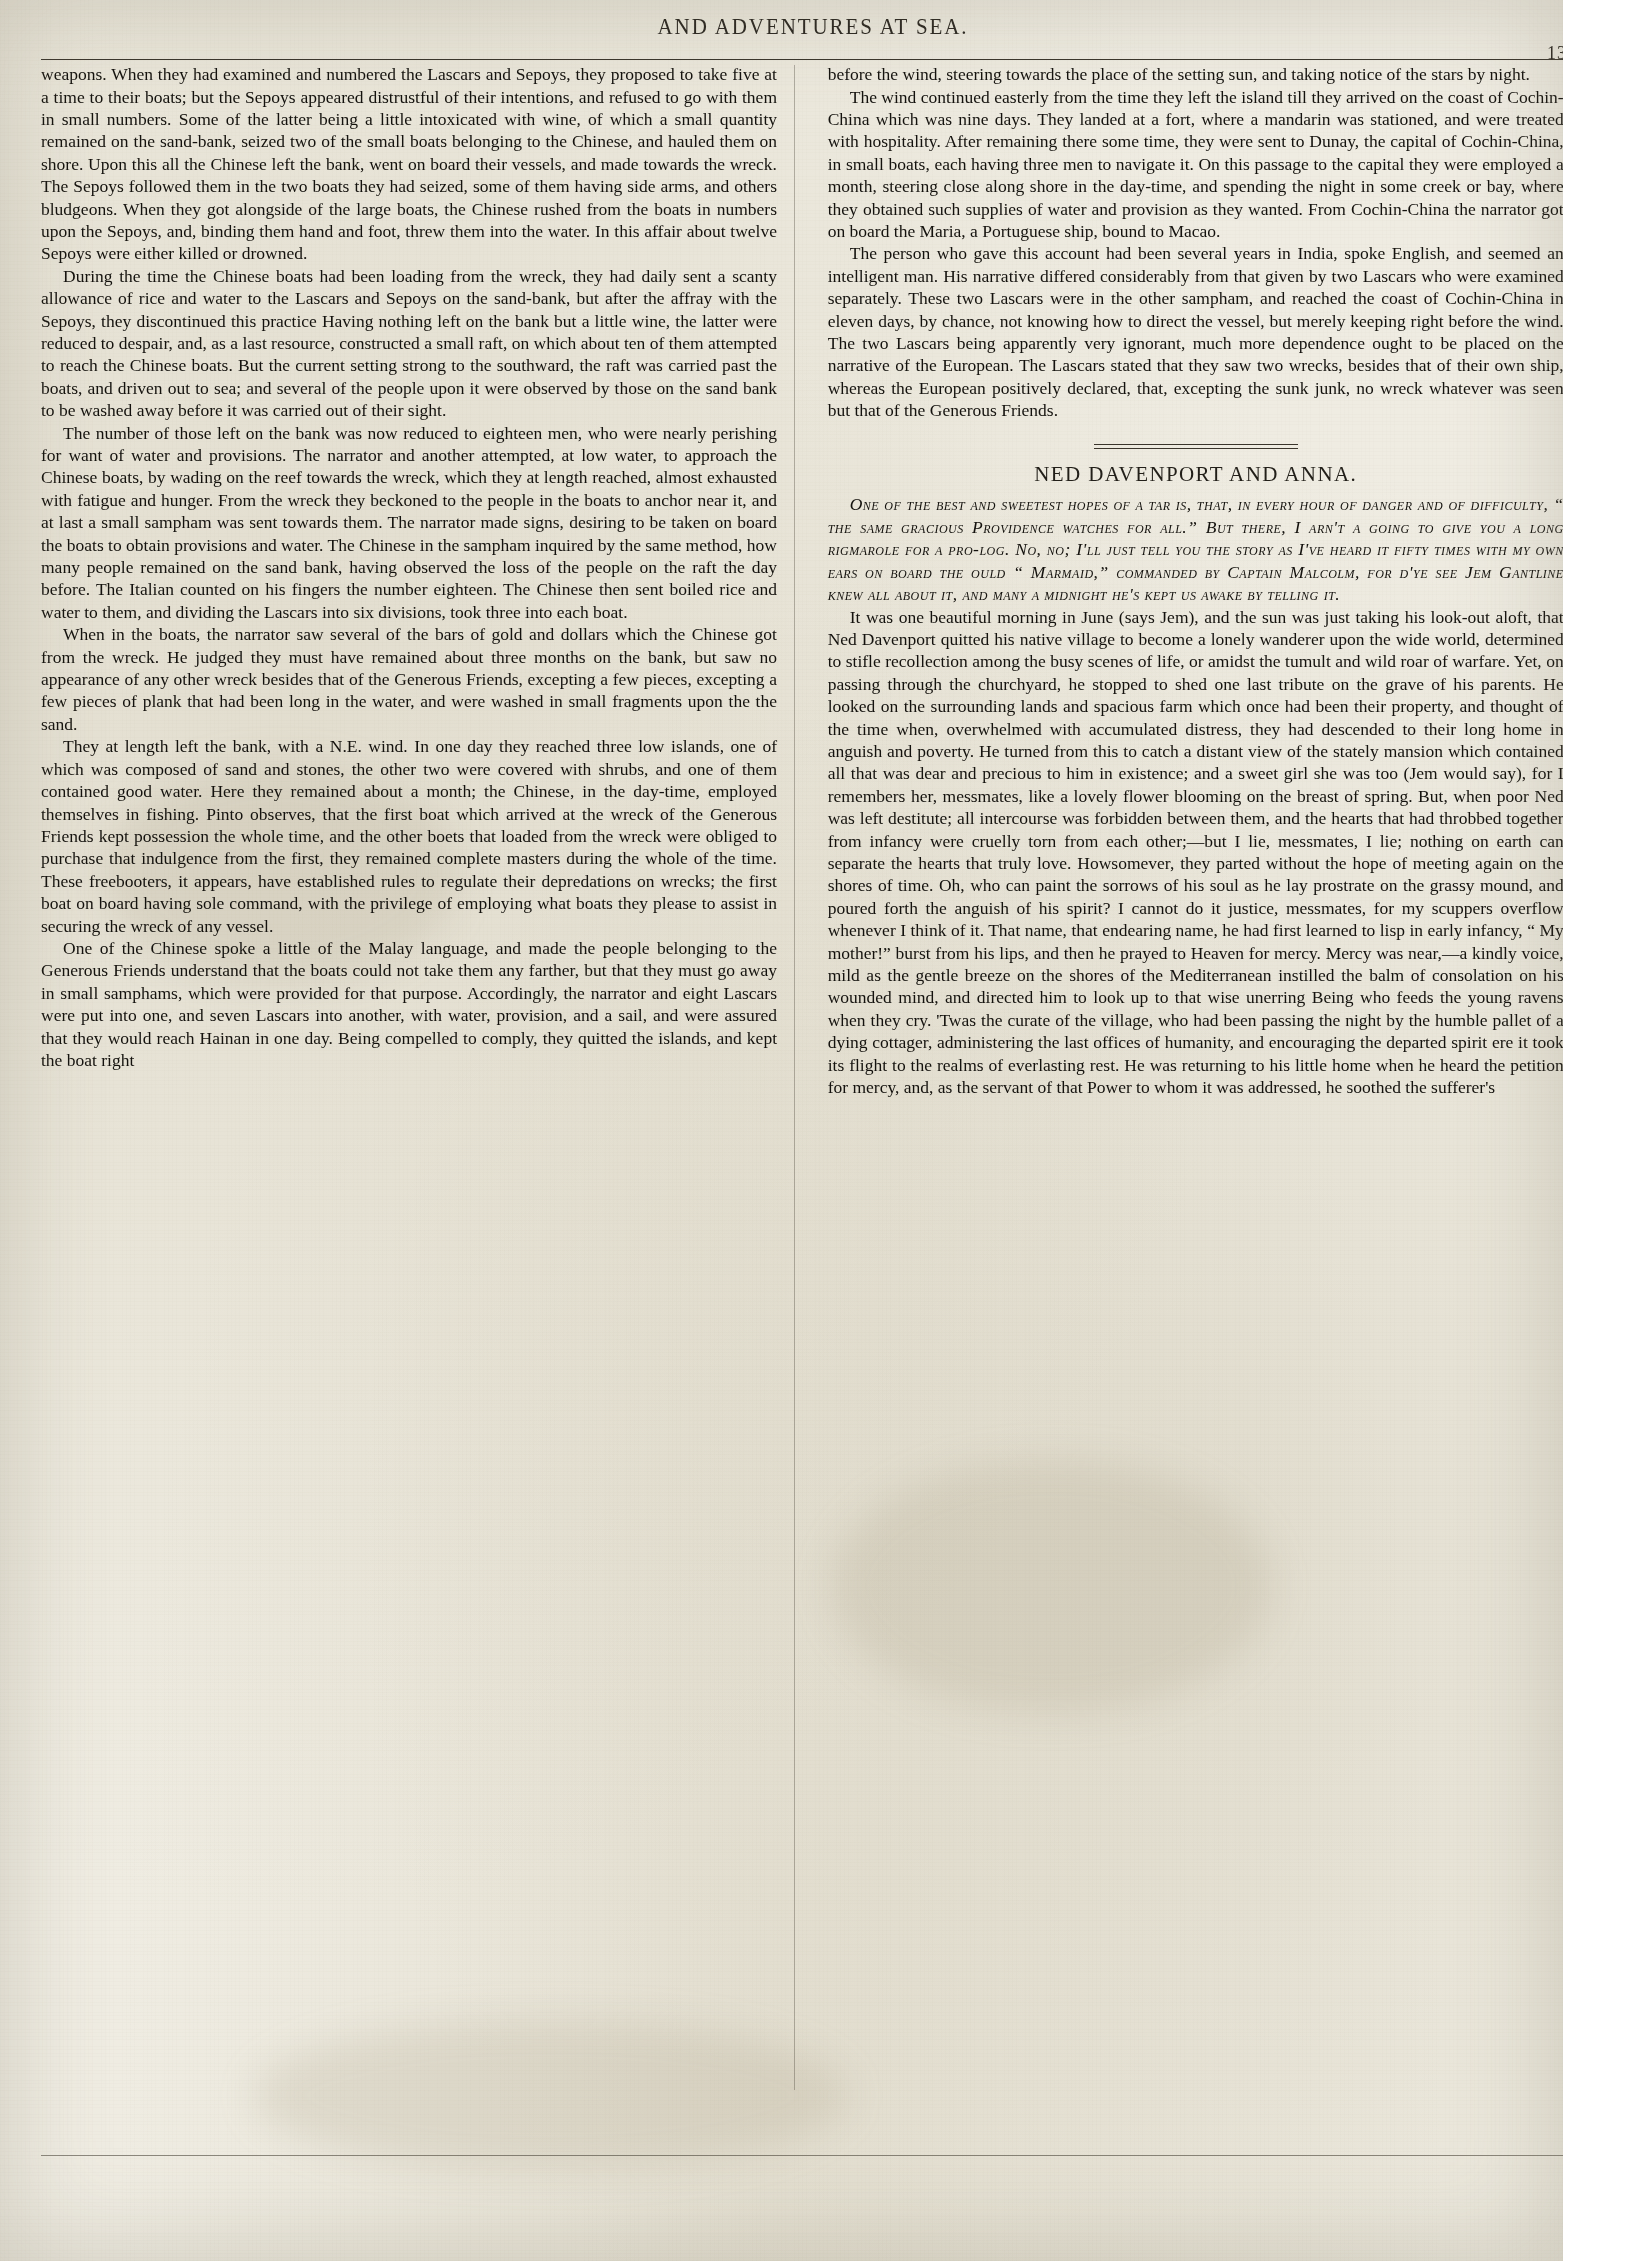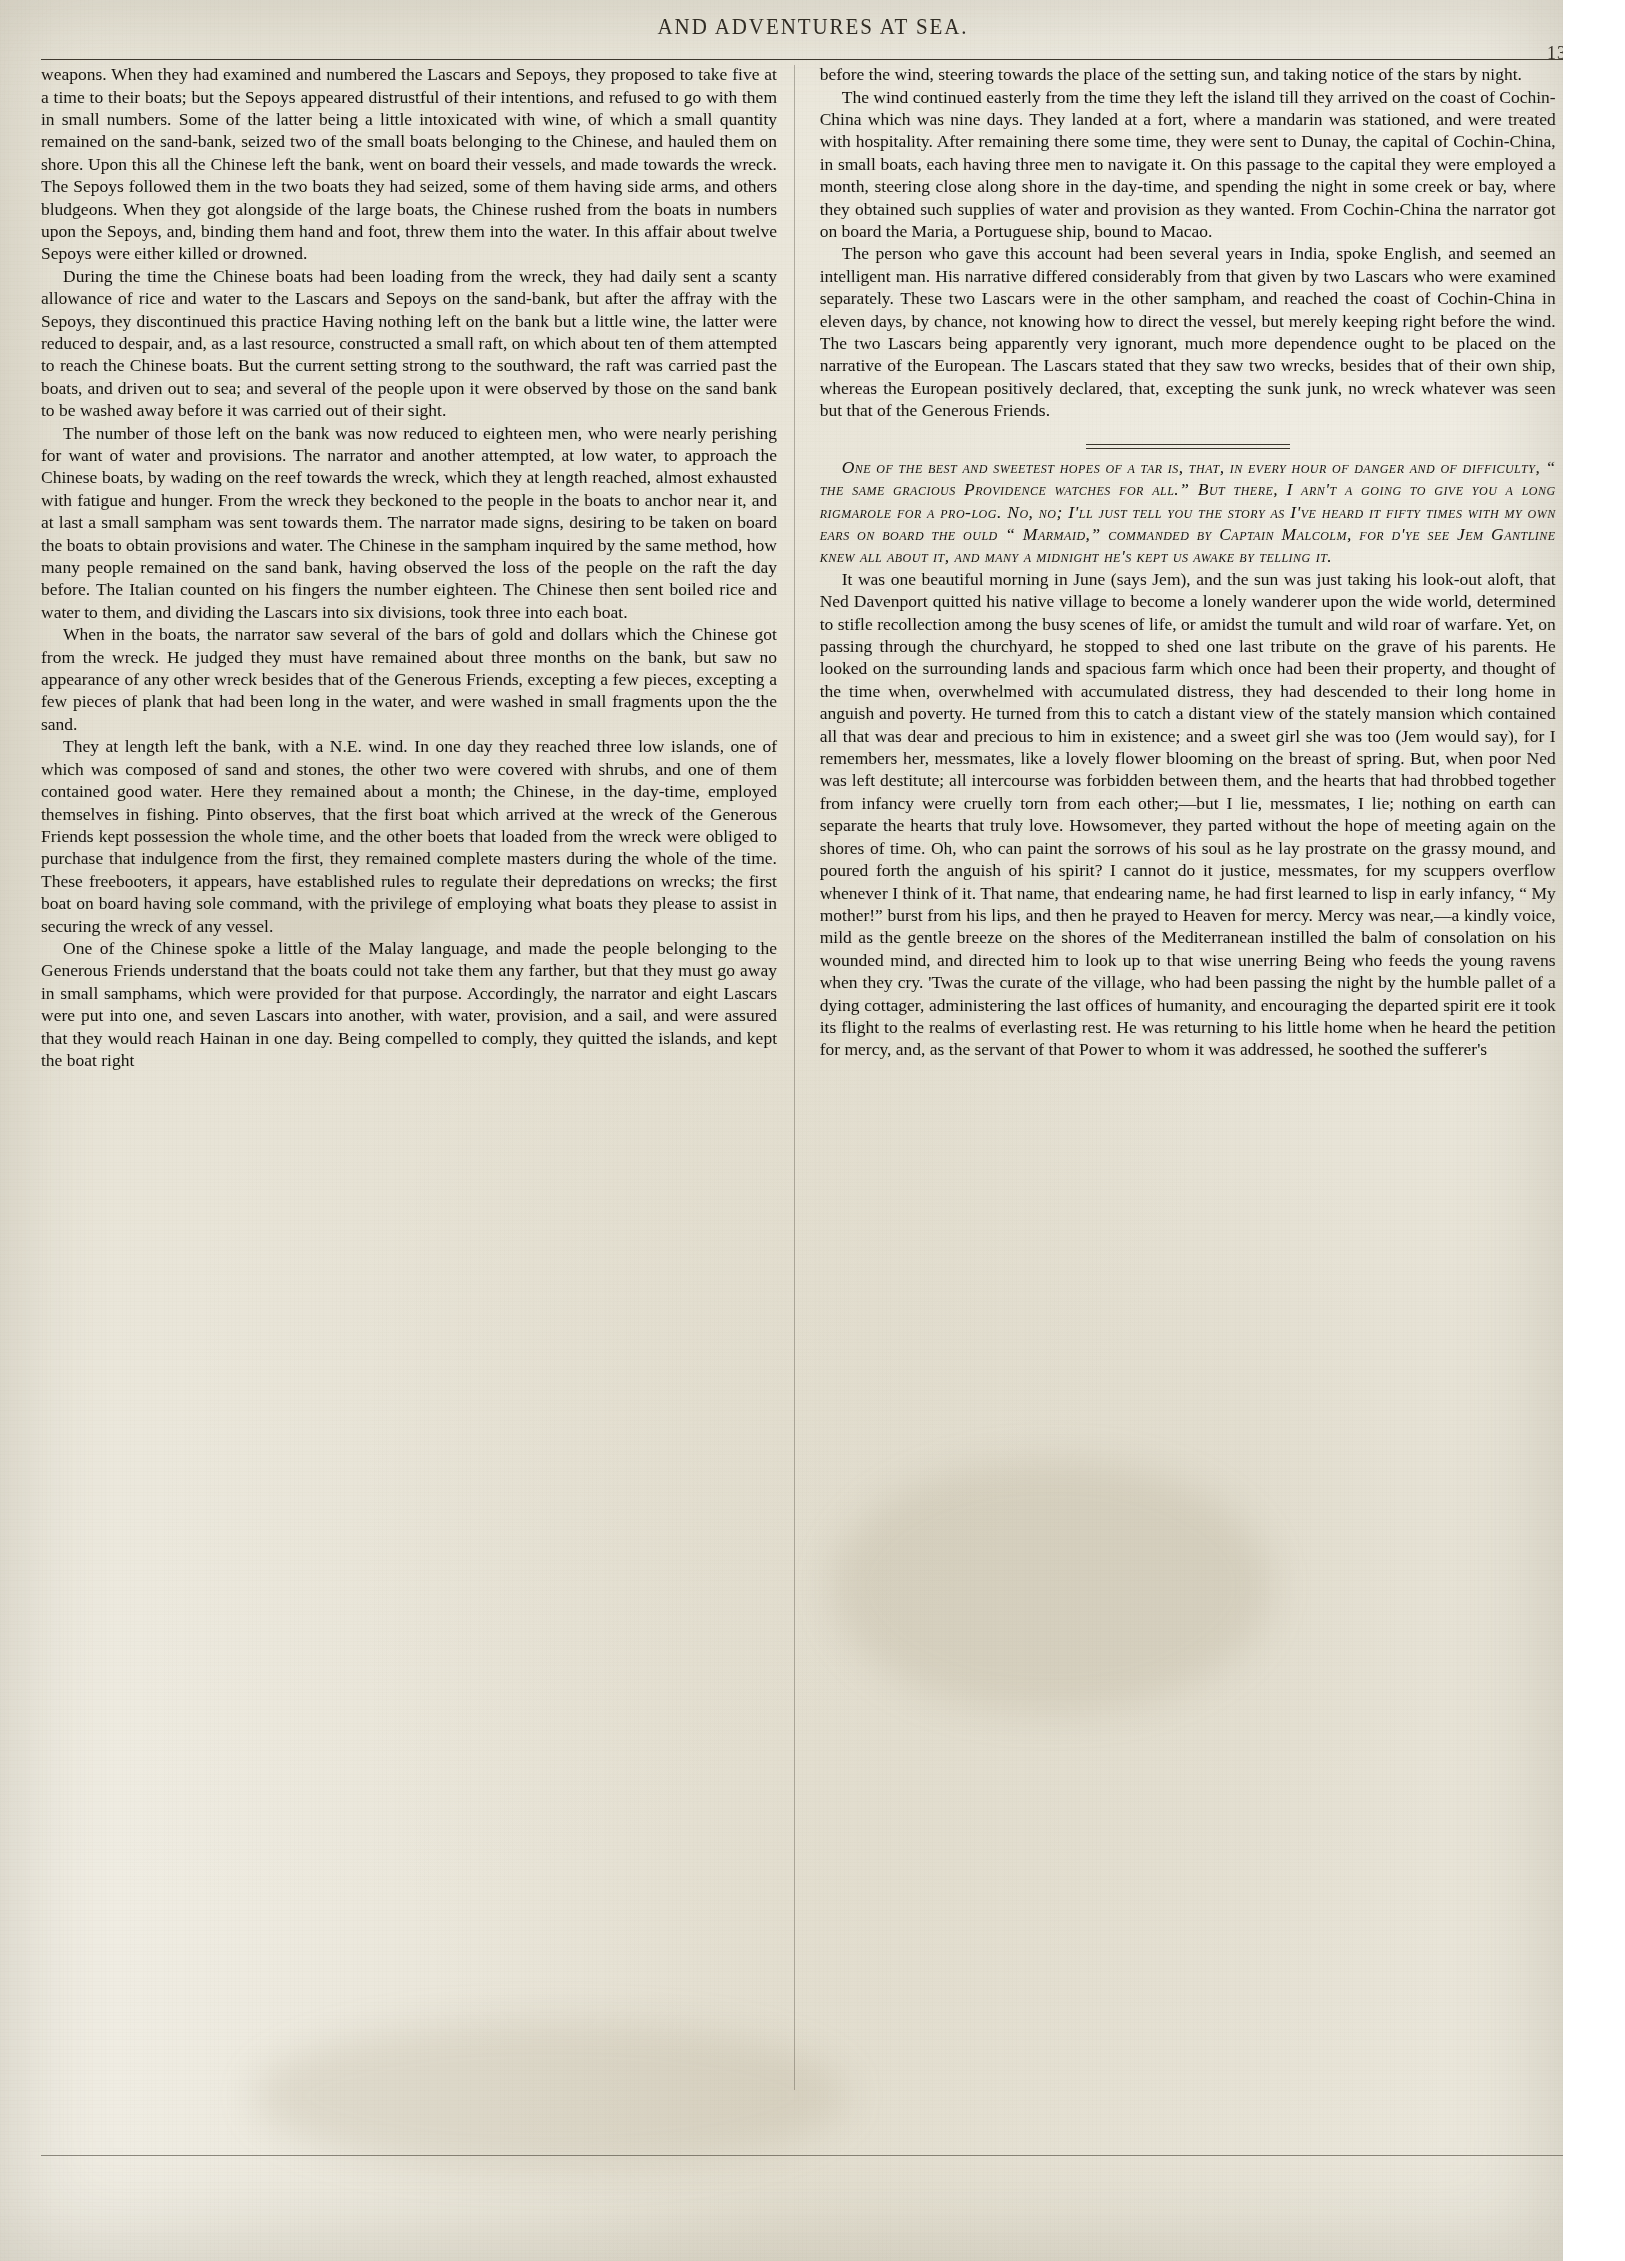--- a/index.html
+++ b/index.html
@@ -72,21 +72,21 @@
     width: 736px;
     position: relative;
     font-size: 17.5px;
     line-height: 22.4px;
     text-align: justify;
     text-justify: inter-word;
     hyphens: manual;
     color: #14120e;
   }
   .col.left { padding-right: 17px; }
-  .col.right { padding-left: 24px; }
+  .col.right { padding-left: 32px; }
   .divider {
     width: 1.7px;
     background: rgba(0,0,0,0);
     position: relative;
   }
   .divider::after {
     content: "";
     position: absolute;
     left: 0; top: 1.7px; bottom: 34px;
     width: 0.8px;
@@ -175,20 +175,21 @@
 
       <div class="divider"></div>
 
       <div class="col right">
         <p class="noindent">before the wind, steering towards the place of the setting sun, and taking notice of the stars by night.</p>
         <p>The wind continued easterly from the time they left the island till they arrived on the coast of Cochin-China which was nine days. They landed at a fort, where a mandarin was stationed, and were treated with hospitality. After remaining there some time, they were sent to Dunay, the capital of Cochin-China, in small boats, each having three men to navigate it. On this passage to the capital they were employed a month, steering close along shore in the day-time, and spending the night in some creek or bay, where they obtained such supplies of water and provision as they wanted. From Cochin-China the narrator got on board the Maria, a Portuguese ship, bound to Macao.</p>
         <p>The person who gave this account had been several years in India, spoke English, and seemed an intelligent man. His narrative differed considerably from that given by two Lascars who were examined separately. These two Lascars were in the other sampham, and reached the coast of Cochin-China in eleven days, by chance, not knowing how to direct the vessel, but merely keeping right before the wind. The two Lascars being apparently very ignorant, much more dependence ought to be placed on the narrative of the European. The Lascars stated that they saw two wrecks, besides that of their own ship, whereas the European positively declared, that, excepting the sunk junk, no wreck whatever was seen but that of the Generous Friends.</p>
 
         <div class="short-rule"></div>
 
+        <h2 class="section-head">NED DAVENPORT AND ANNA.</h2>
 
         <p class="smallcaps-lead">One of the best and sweetest hopes of a tar is, that, in every hour of danger and of difficulty, “ the same gracious Providence watches for all.” But there, I arn't a going to give you a long rigmarole for a pro-log. No, no; I'll just tell you the story as I've heard it fifty times with my own ears on board the ould “ Marmaid,” commanded by Captain Malcolm, for d'ye see Jem Gantline knew all about it, and many a midnight he's kept us awake by telling it.</p>
         <p>It was one beautiful morning in June (says Jem), and the sun was just taking his look-out aloft, that Ned Davenport quitted his native village to become a lonely wanderer upon the wide world, determined to stifle recollection among the busy scenes of life, or amidst the tumult and wild roar of warfare. Yet, on passing through the churchyard, he stopped to shed one last tribute on the grave of his parents. He looked on the surrounding lands and spacious farm which once had been their property, and thought of the time when, overwhelmed with accumulated distress, they had descended to their long home in anguish and poverty. He turned from this to catch a distant view of the stately mansion which contained all that was dear and precious to him in existence; and a sweet girl she was too (Jem would say), for I remembers her, messmates, like a lovely flower blooming on the breast of spring. But, when poor Ned was left destitute; all intercourse was forbidden between them, and the hearts that had throbbed together from infancy were cruelly torn from each other;—but I lie, messmates, I lie; nothing on earth can separate the hearts that truly love. Howsomever, they parted without the hope of meeting again on the shores of time. Oh, who can paint the sorrows of his soul as he lay prostrate on the grassy mound, and poured forth the anguish of his spirit? I cannot do it justice, messmates, for my scuppers overflow whenever I think of it. That name, that endearing name, he had first learned to lisp in early infancy, “ My mother!” burst from his lips, and then he prayed to Heaven for mercy. Mercy was near,—a kindly voice, mild as the gentle breeze on the shores of the Mediterranean instilled the balm of consolation on his wounded mind, and directed him to look up to that wise unerring Being who feeds the young ravens when they cry. 'Twas the curate of the village, who had been passing the night by the humble pallet of a dying cottager, administering the last offices of humanity, and encouraging the departed spirit ere it took its flight to the realms of everlasting rest. He was returning to his little home when he heard the petition for mercy, and, as the servant of that Power to whom it was addressed, he soothed the sufferer's</p>
       </div>
 
     </div>
 
     <div class="bottom-rule"></div>
   </div>
 

